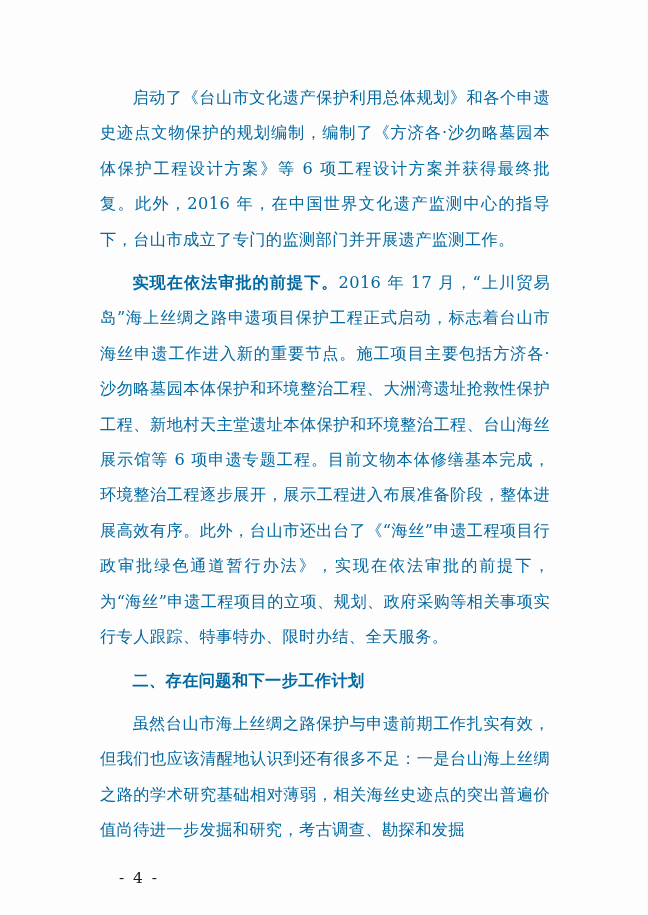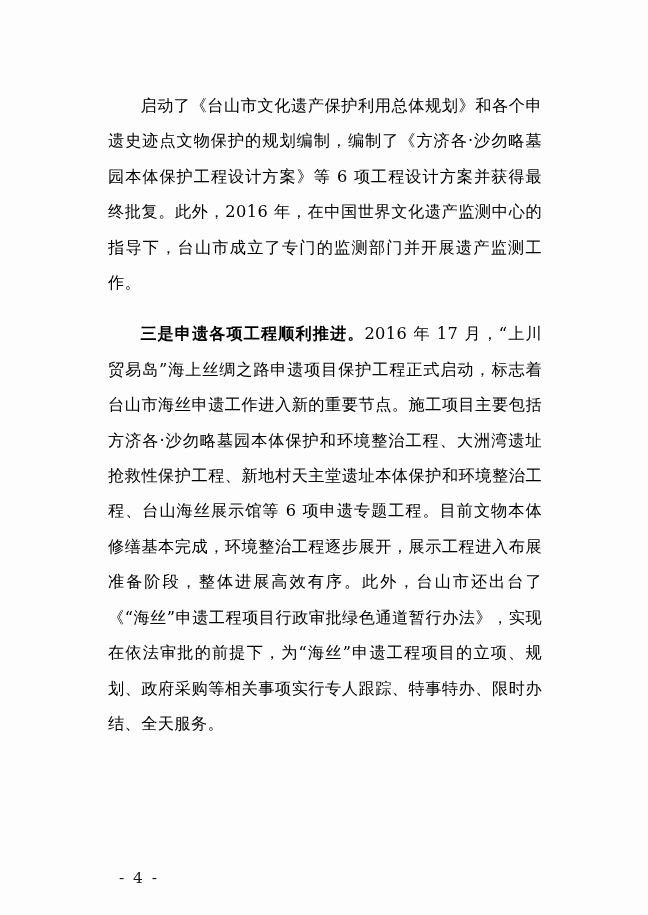--- a/index.html
+++ b/index.html
@@ -21,27 +21,27 @@
     box-sizing: border-box;
     background: #fdfdfd;
   }
   .content {
     position: absolute;
     left: 92px;
     top: 72px;
     width: 466px;
   }
   p {
-    margin: 16px;
+    margin: 8px;
     font-size: 16.2px;
     line-height: 35.4px;
     text-align: justify;
     text-justify: inter-ideograph;
     letter-spacing: 0.4px;
-    color: #000000;
+    color: #0369a1;
   }
   p.indent {
     text-indent: 2em;
   }
   p.heading {
     text-indent: 2em;
     font-weight: bold;
   }
   .bold-lead {
     font-weight: bold;
@@ -62,22 +62,24 @@
   }
 </style>
 </head>
 <body>
 
 <div class="page">
   <div class="content">
 
     <p class="indent">启动了《台山市文化遗产保护利用总体规划》和各个申遗史迹点文物保护的规划编制，编制了《方济各·沙勿略墓园本体保护工程设计方案》等 6 项工程设计方案并获得最终批复。此外，2016 年，在中国世界文化遗产监测中心的指导下，台山市成立了专门的监测部门并开展遗产监测工作。</p>
 
-    <p class="indent"><span class="bold-lead">三是申遗各项工程顺利推进。</span><span>2016 年 17 月，“上川贸易岛”海上丝绸之路申遗项目保护工程正式启动，标志着台山市海丝申遗工作进入新的重要节点。施工项目主要包括方济各·沙勿略墓园本体保护和环境整治工程、大洲湾遗址抢救性保护工程、新地村天主堂遗址本体保护和环境整治工程、台山海丝展示馆等 6 项申遗专题工程。目前文物本体修缮基本完成，环境整治工程逐步展开，展示工程进入布展准备阶段，整体进展高效有序。此外，台山市还出台了《“海丝”申遗工程项目行政审批绿色通道暂行办法》，实现在依法审批的前提下，为“海丝”申遗工程项目的立项、规划、政府采购等相关事项实行专人跟踪、特事特办、限时办结、全天服务。</span></p>
+    <p class="indent"><span class="bold-lead">实现在依法审批的前提下。</span><span>2016 年 17 月，“上川贸易岛”海上丝绸之路申遗项目保护工程正式启动，标志着台山市海丝申遗工作进入新的重要节点。施工项目主要包括方济各·沙勿略墓园本体保护和环境整治工程、大洲湾遗址抢救性保护工程、新地村天主堂遗址本体保护和环境整治工程、台山海丝展示馆等 6 项申遗专题工程。目前文物本体修缮基本完成，环境整治工程逐步展开，展示工程进入布展准备阶段，整体进展高效有序。此外，台山市还出台了《“海丝”申遗工程项目行政审批绿色通道暂行办法》，实现在依法审批的前提下，为“海丝”申遗工程项目的立项、规划、政府采购等相关事项实行专人跟踪、特事特办、限时办结、全天服务。</span></p>
 
+    <p class="heading">二、存在问题和下一步工作计划</p>
 
+    <p class="indent">虽然台山市海上丝绸之路保护与申遗前期工作扎实有效，但我们也应该清醒地认识到还有很多不足：一是台山海上丝绸之路的学术研究基础相对薄弱，相关海丝史迹点的突出普遍价值尚待进一步发掘和研究，考古调查、勘探和发掘</p>
 
   </div>
 
   <div class="footer">
     <span class="page-number">- 4 -</span>
   </div>
 </div>
 
 </body></html>

